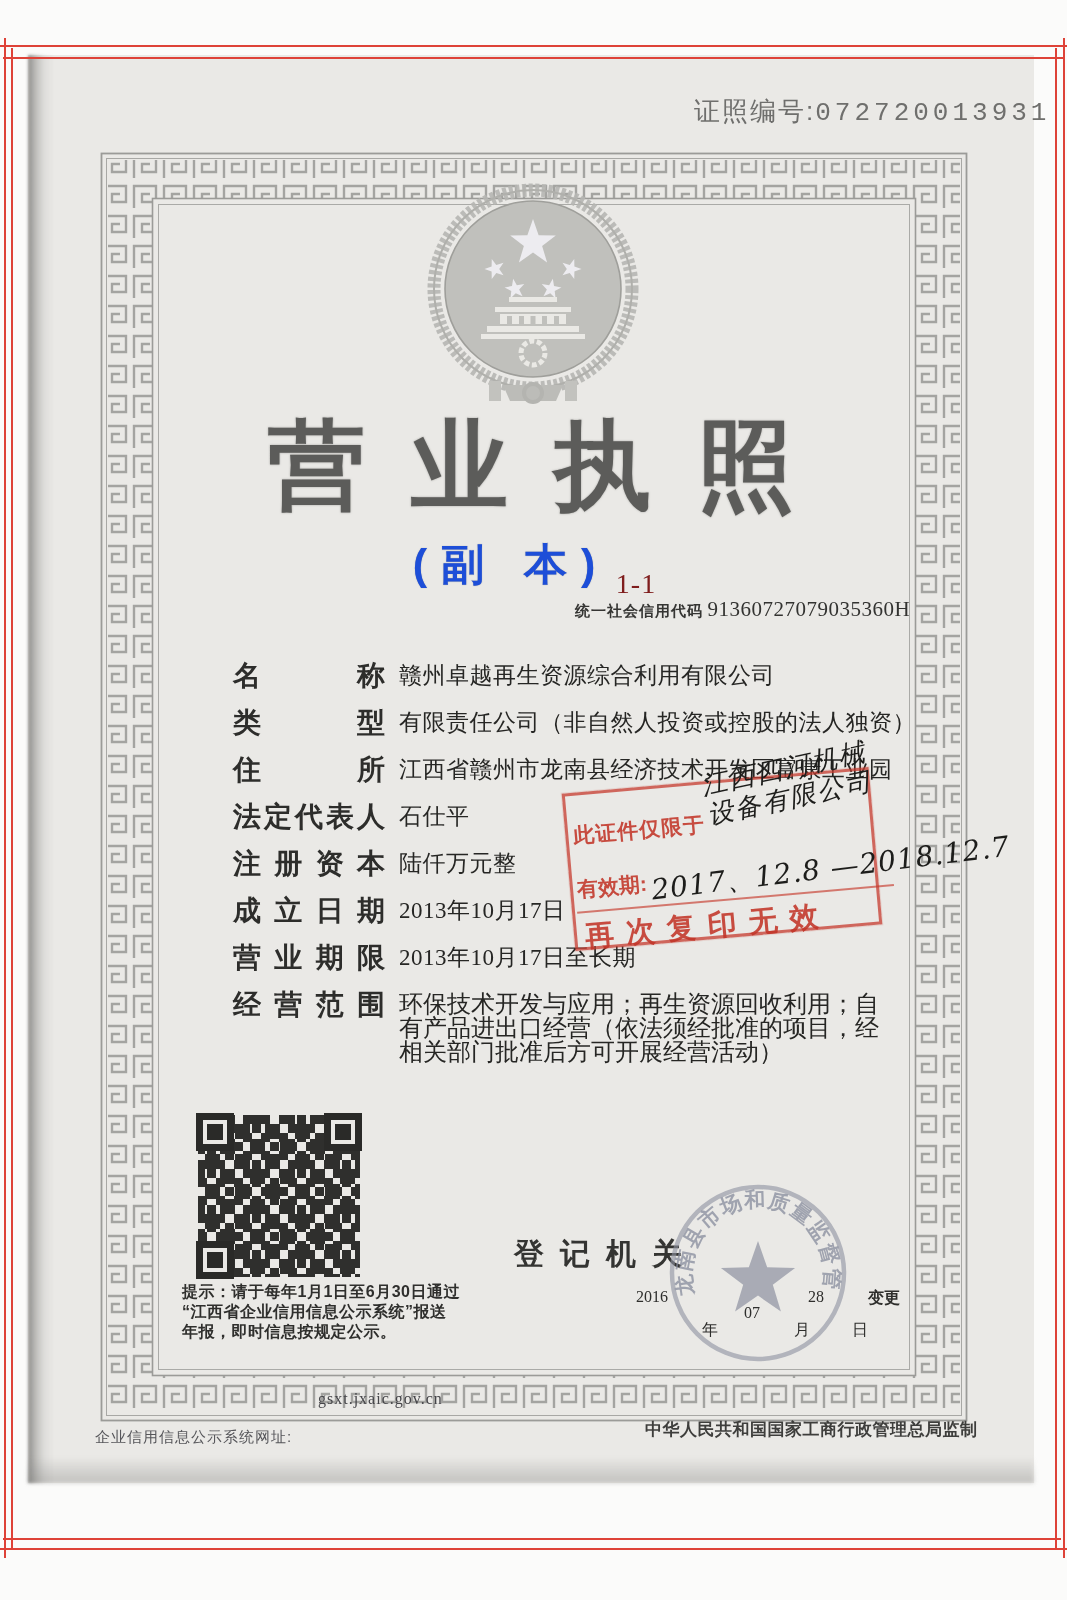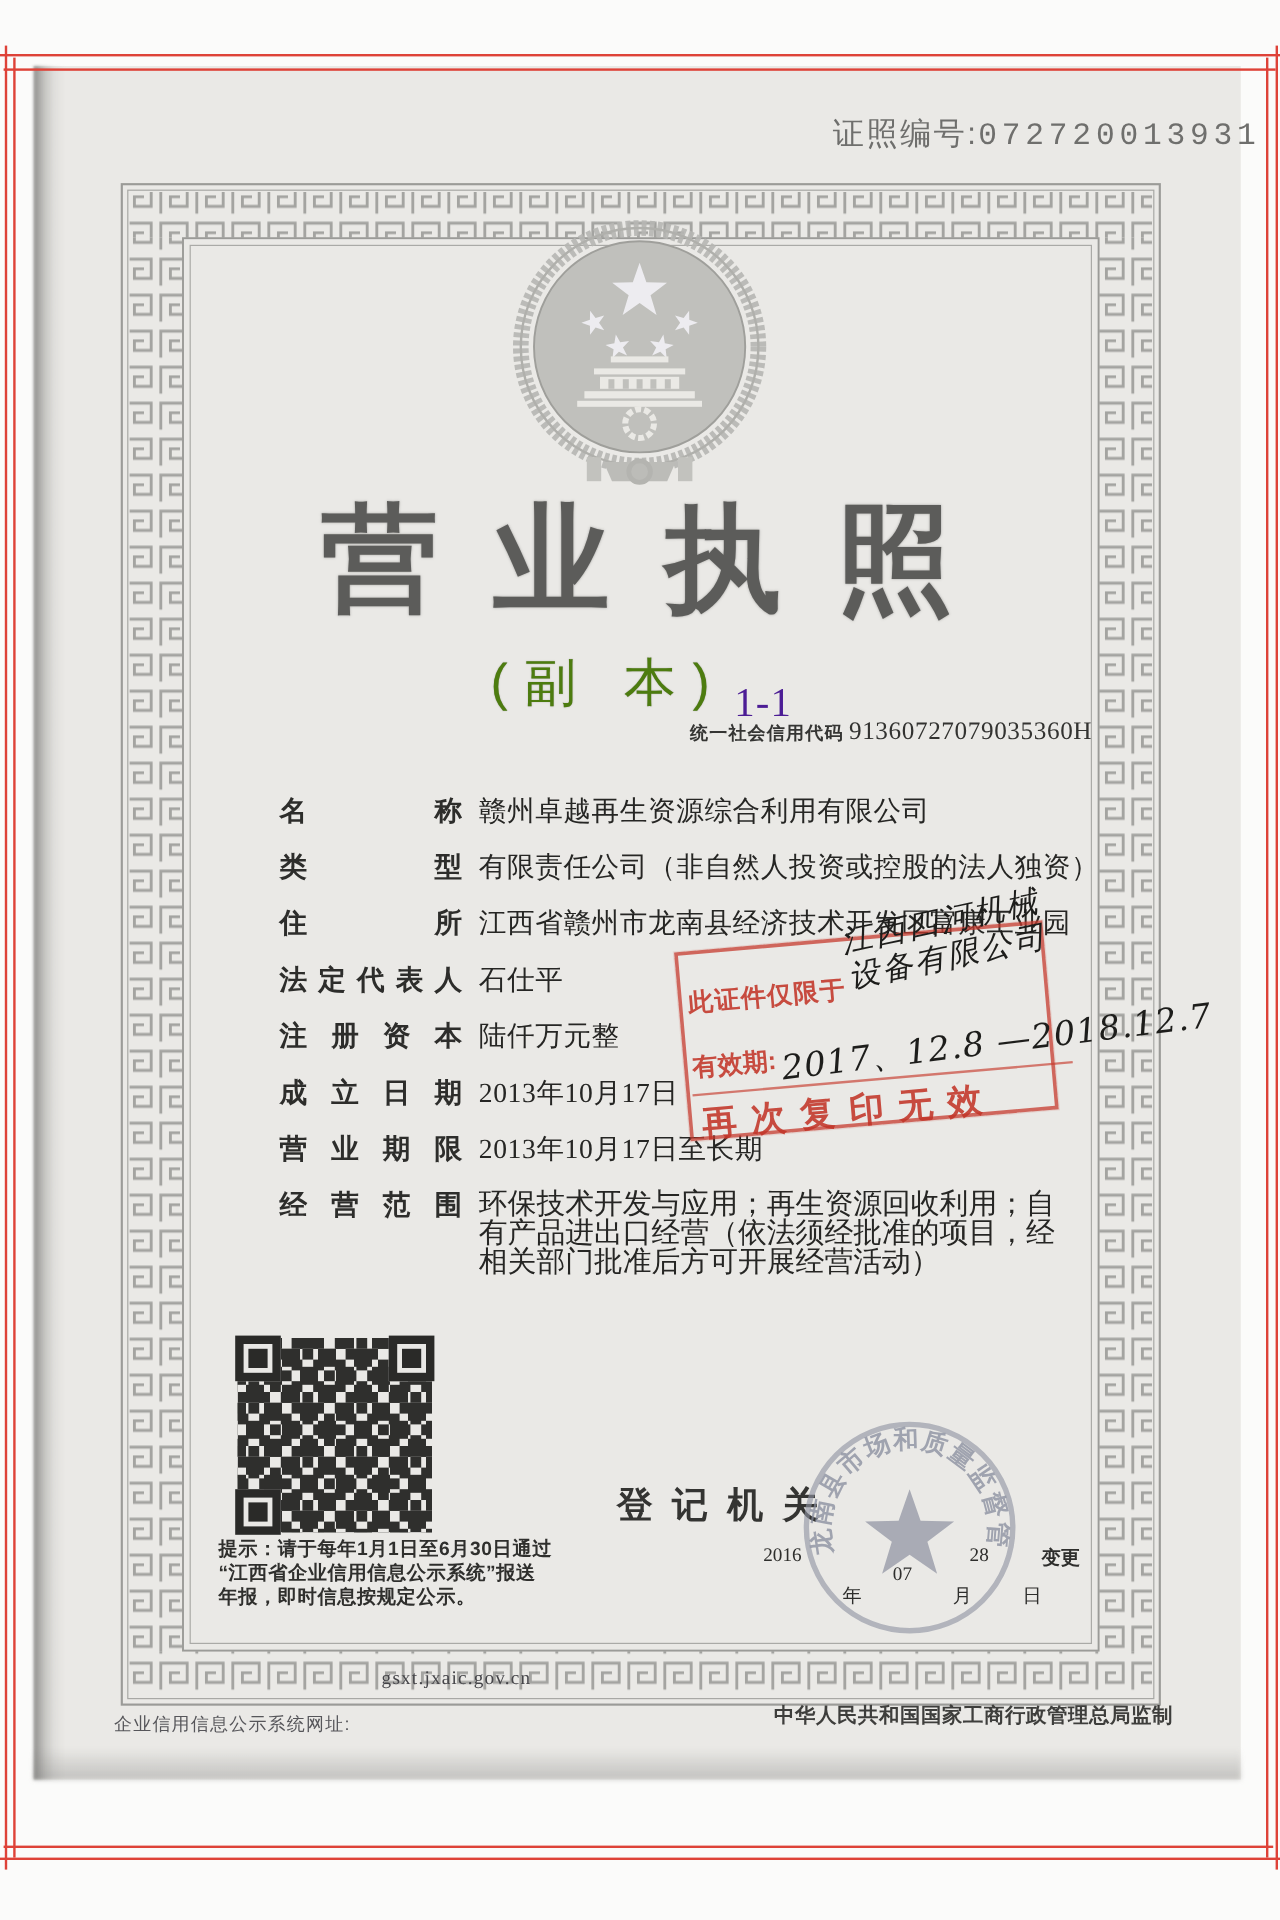--- a/index.html
+++ b/index.html
@@ -42,36 +42,36 @@
   }
   .certno .num{font-family:"Liberation Mono",monospace;letter-spacing:4px;font-weight:400;}
   .emblem{position:absolute;left:421px;top:183px;z-index:3;}
   .doc-title{
     position:absolute;left:268px;top:402px;z-index:3;
     font-size:97px;font-weight:700;color:#5c5c5a;letter-spacing:46px;white-space:nowrap;
     text-shadow:0 0 2px rgba(92,92,90,.55);
   }
   .subtitle-wrap{position:absolute;left:0;top:530px;width:1067px;text-align:center;z-index:3;}
   .subtitle{
-    display:inline-block;font-size:43px;font-weight:400;color:#4d7c0f;letter-spacing:14px;
+    display:inline-block;font-size:43px;font-weight:700;color:#1d4ed8;letter-spacing:14px;
     text-shadow:0 0 1px rgba(76,76,74,.5);
   }
   .copyno{
     display:inline-block;font-family:"Liberation Serif",serif;
-    font-size:34px;color:#4c1d95;transform:translate(2px,14px);letter-spacing:1px;margin-top:24px;
+    font-size:28px;color:#7f1d1d;transform:translate(2px,14px);letter-spacing:1px;margin-top:24px;
   }
   .credit-line{position:absolute;left:575px;top:597px;z-index:3;white-space:nowrap;}
   .credit-line .lab{font-size:15px;font-weight:700;color:#353533;letter-spacing:1px;}
   .credit-line .val{font-family:"Liberation Serif",serif;font-size:21px;color:#333331;letter-spacing:.5px;}
   
   .fields{position:absolute;left:233px;top:660px;width:660px;z-index:3;}
   .row{display:flex;align-items:flex-start;margin-bottom:16px;}
   .row .lab{
     flex:none;width:152px;margin-right:14px;
-    font-size:23px;font-weight:700;color:#2d2d2b;
+    font-size:28px;font-weight:700;color:#2d2d2b;
     text-align:justify;text-align-last:justify;line-height:31px;
   }
   .row .val{
     font-family:"Liberation Serif",serif;font-size:23px;color:#262624;
     line-height:31px;white-space:nowrap;letter-spacing:.5px;
   }
   .row .val-multi{white-space:normal;font-size:24px;line-height:24px;padding-top:3px;width:500px;letter-spacing:0;}
   
   .red-stamp{
     position:absolute;left:568px;top:780px;width:302px;height:152px;z-index:5;

